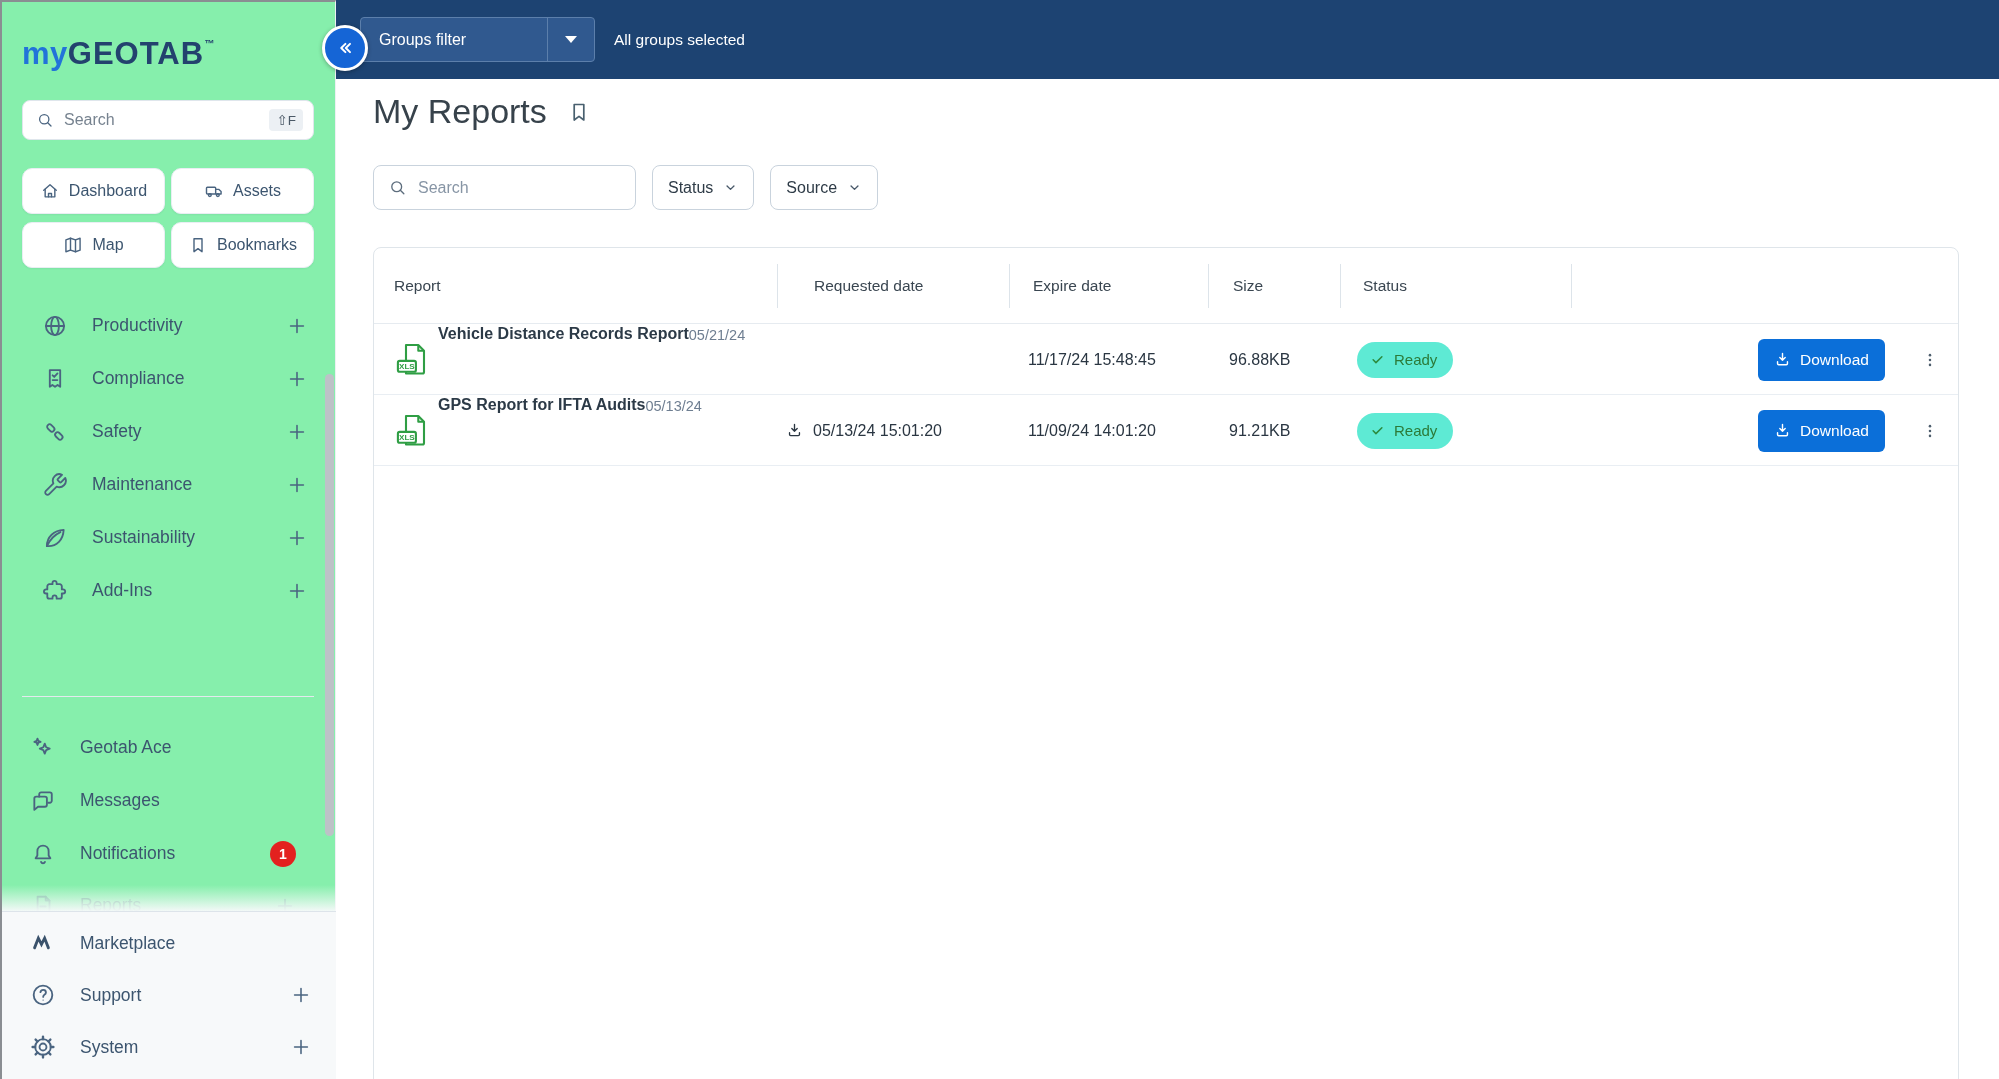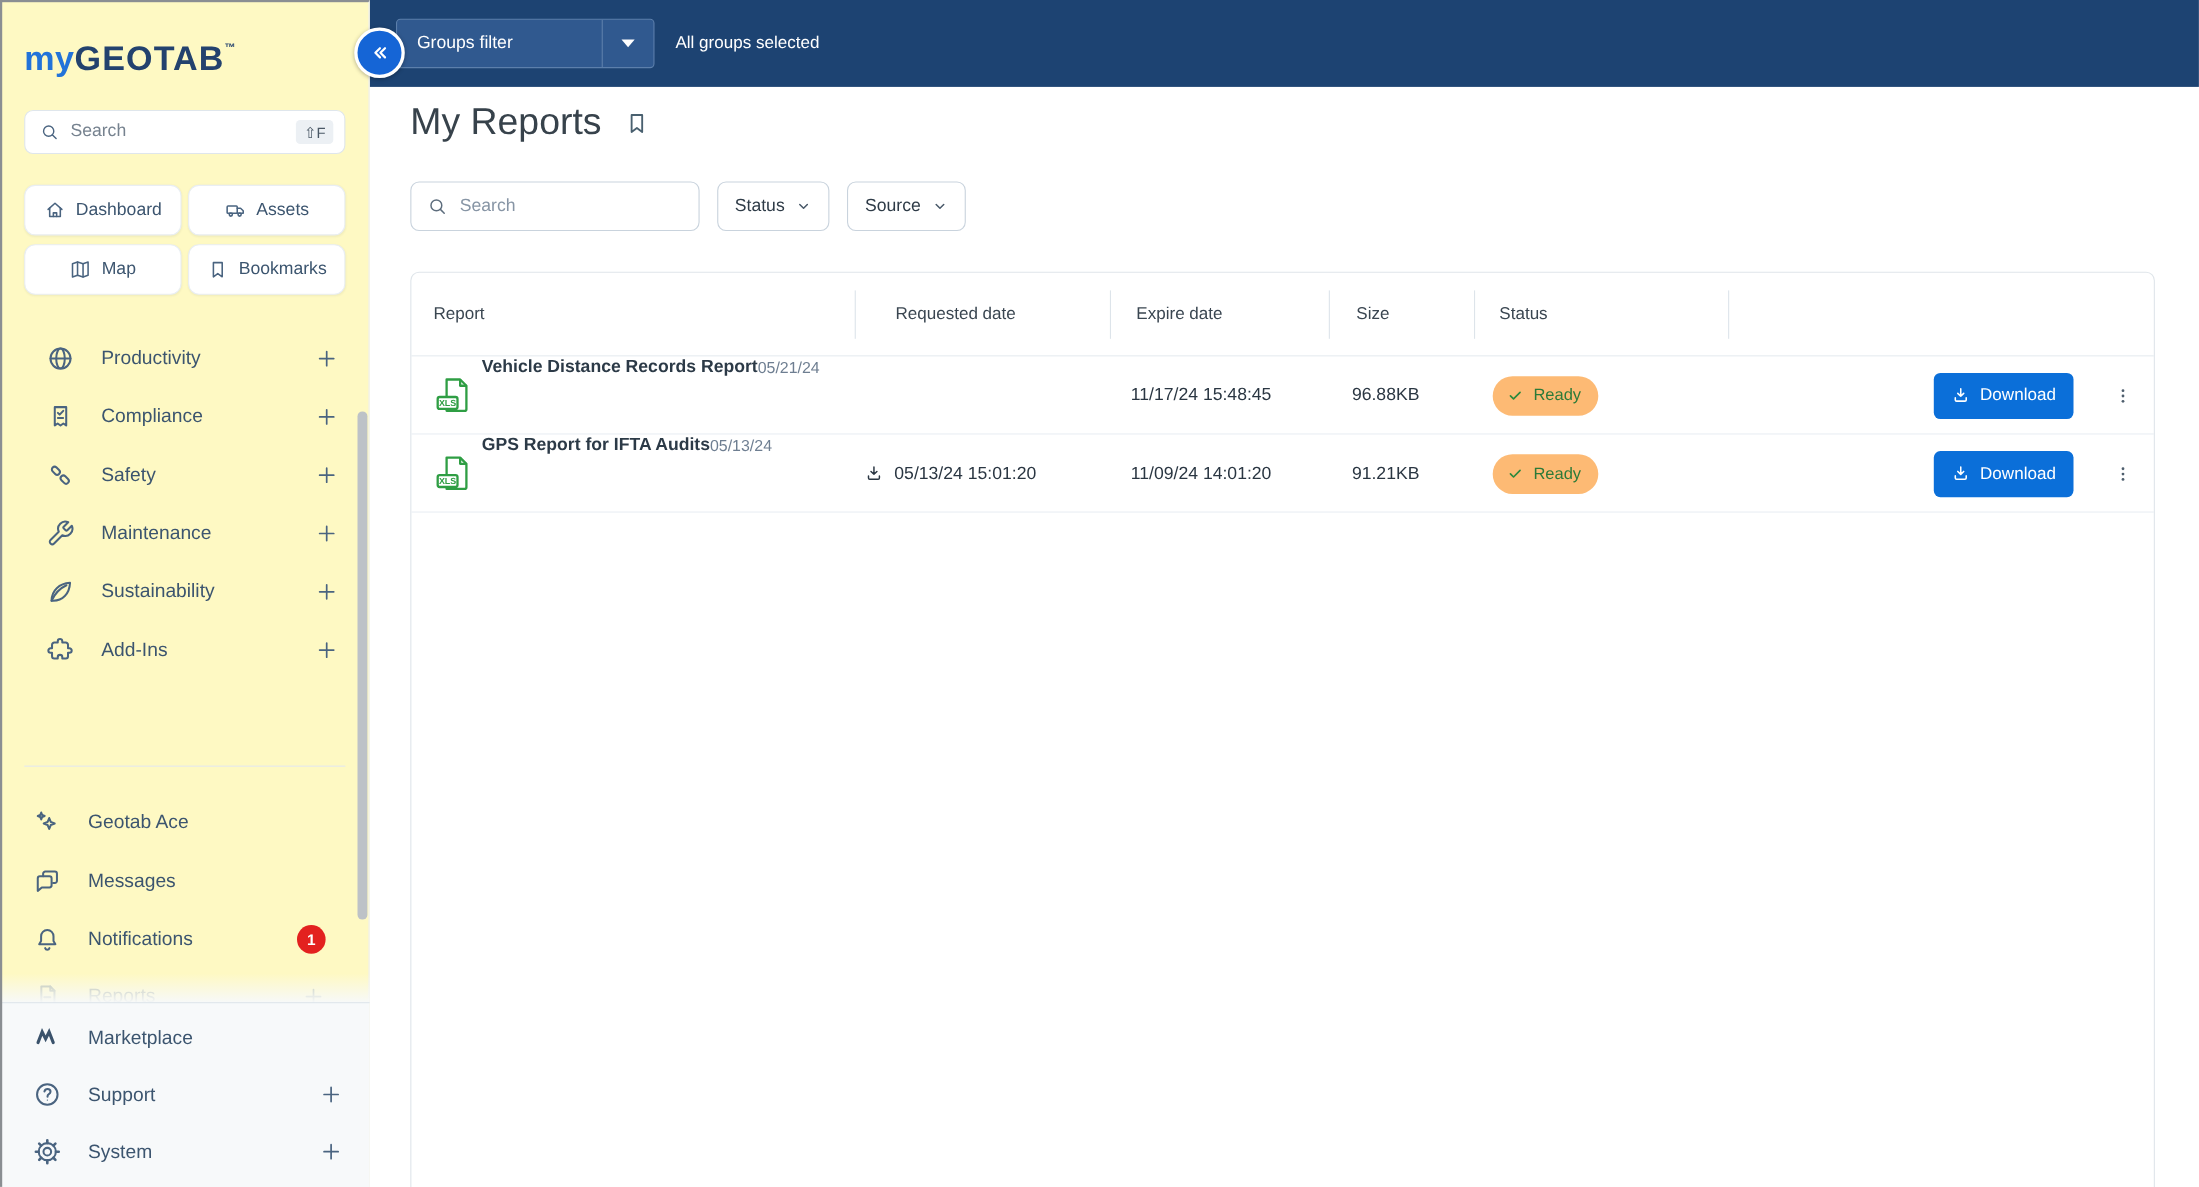--- a/index.html
+++ b/index.html
@@ -4,21 +4,21 @@
 <style>
   * { margin:0; padding:0; box-sizing:border-box; }
   html,body { background:#fff; }
   body { font-family:"Liberation Sans", sans-serif; }
   .screen { position:relative; width:1999px; height:1079px; overflow:hidden; background:#fff; }
 
   
   .win-edge-left { position:absolute; left:0; top:0; width:2px; height:1079px; background:#8a8e92; z-index:40; }
 
   
-  .sidebar { position:absolute; left:0; top:0; width:336px; height:1079px; background:#fef9c3;
+  .sidebar { position:absolute; left:0; top:0; width:336px; height:1079px; background:#86efac;
              border-right:1px solid #edf0f3; border-top:2px solid #8a8e92; z-index:10; }
   .logo { position:absolute; left:22px; top:34px; font-size:31px; font-weight:bold; letter-spacing:.5px; white-space:nowrap; }
   .logo .my { color:#2273d9; }
   .logo .geotab { color:#23426e; letter-spacing:1px; }
   .logo .tm { color:#23426e; font-size:10px; font-weight:bold; vertical-align:top; position:relative; top:2px; }
 
   .sb-search { position:absolute; left:22px; top:98px; width:292px; height:40px; background:#fff;
                border:1px solid #dfe6ec; border-radius:8px; display:flex; align-items:center; padding:0 10px 0 13px; }
   .sb-search svg { flex:none; }
   .sb-search input { border:none; outline:none; background:transparent; flex:1; margin-left:10px;
@@ -96,21 +96,21 @@
   .cell { position:absolute; top:0; height:71px; display:flex; align-items:center; font-size:16px; color:#2a3642; }
   .cell.file   { left:20px; }
   .cell.titlec { left:64px; flex-direction:row; align-items:flex-start; justify-content:center; }
   .row-title { font-size:16px; font-weight:bold; color:#2c3a47; line-height:1.25; }
   .row-date  { font-size:14.5px; color:#6e7e91; margin-top:3px; }
   .cell.req  { left:412px; gap:10px; }
   .cell.exp  { left:654px; }
   .cell.size { left:855px; }
   .cell.stat { left:983px; }
   .pill { display:inline-flex; align-items:center; gap:9px; height:36px; padding:0 16px 0 13px;
-          border-radius:18px; background:#fdba74; color:#2c7a38; font-size:15px; }
+          border-radius:18px; background:#5eead4; color:#2c7a38; font-size:15px; }
   .cell.act { left:1384px; }
   .dl-btn { display:flex; align-items:center; justify-content:center; gap:9px; width:127px; height:42px;
             border:none; border-radius:6px; background:#0b6fd9; color:#fff; font-size:15.5px; font-weight:500;
             font-family:inherit; cursor:pointer; }
   .cell.more { left:1538px; width:36px; justify-content:center; }
   .kebab { width:30px; height:36px; display:flex; align-items:center; justify-content:center;
            color:#4e5e6d; cursor:pointer; border-radius:50%; }
 
   svg.stroke { fill:none; stroke:#4a6480; stroke-width:1.7; stroke-linecap:round; stroke-linejoin:round; }
 </style>

